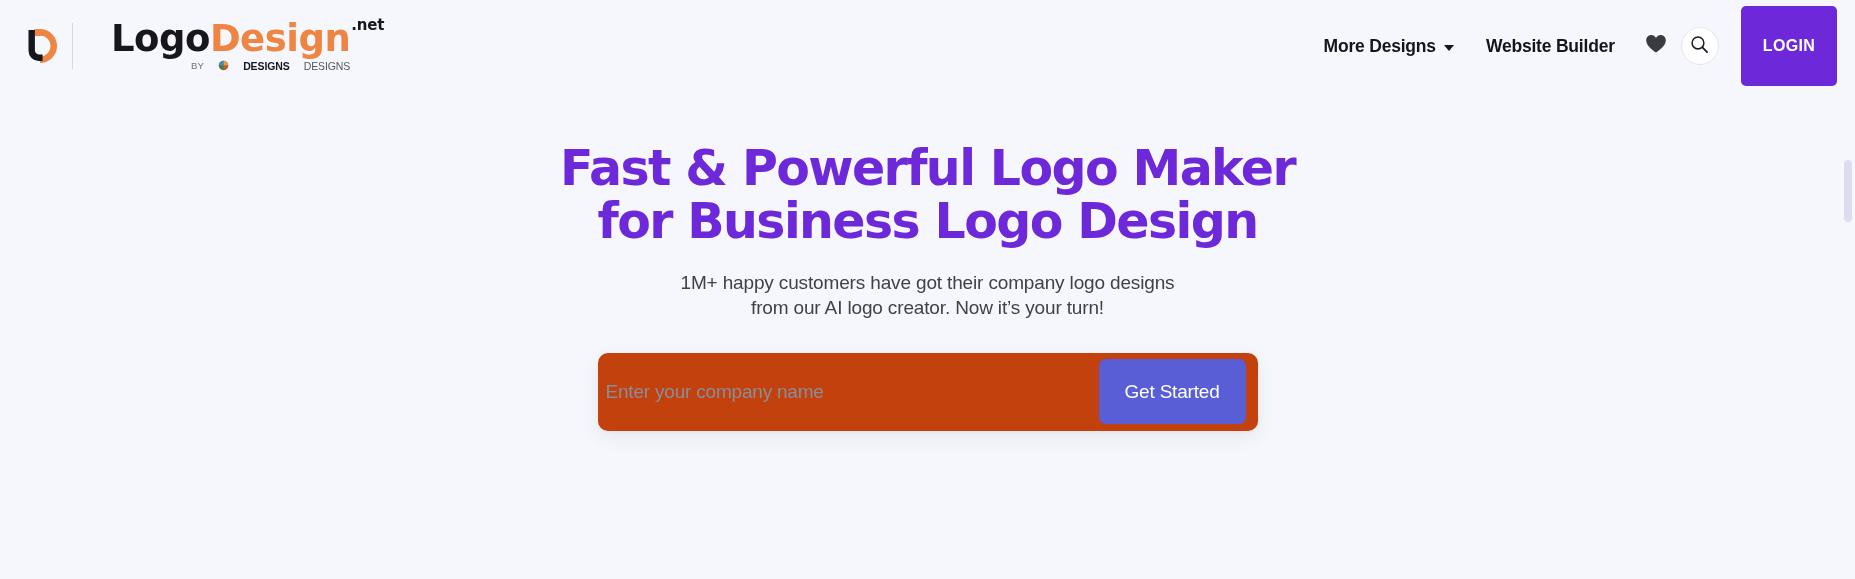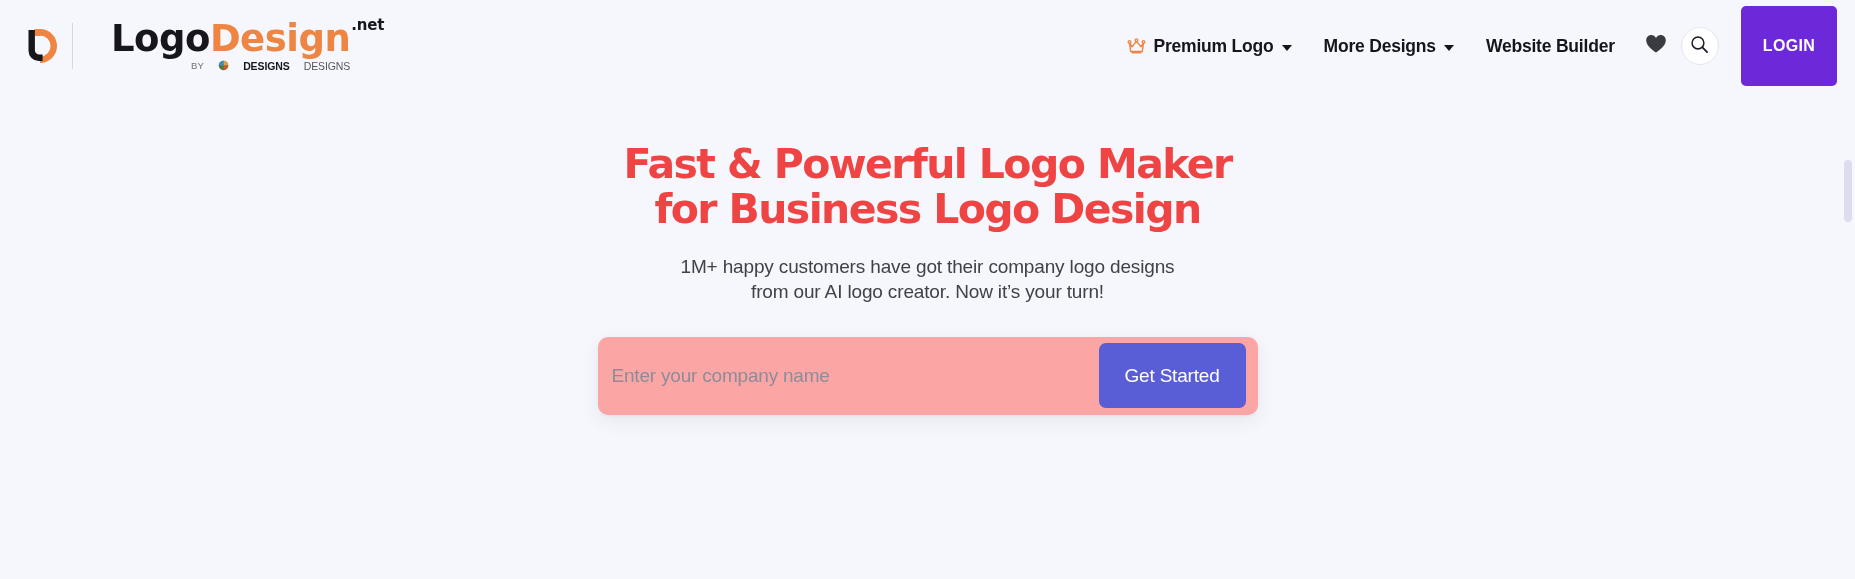--- a/index.html
+++ b/index.html
@@ -160,25 +160,25 @@
     font-family: "Liberation Sans", sans-serif;
   }
 
   
   .hero {
     text-align: center;
     padding-top: 52px;
   }
   .hero-title {
     font-family: "DejaVu Sans", sans-serif;
-    font-size: 41px;
+    font-size: 49px;
     font-weight: 700;
     line-height: 1.0;
     letter-spacing: -1.6px;
-    color: #ef4444;
+    color: #6d28d9;
   }
   .hero-title .line { display: block; }
   .hero-title .line + .line { margin-top: 4px; }
 
   .hero-sub {
     margin-top: 24px;
     font-size: 19px;
     line-height: 1.33;
     color: #40414b;
     font-weight: 400;
@@ -188,26 +188,26 @@
 
   
   .cta-wrap {
     display: flex;
     justify-content: center;
     margin-top: 32px;
   }
   .cta-card {
     width: 660px;
     height: 78px;
-    background: #fca5a5;
+    background: #c2410c;
     border-radius: 10px;
     box-shadow: 0 6px 20px rgba(40,45,90,0.07), 0 1px 3px rgba(40,45,90,0.05);
     display: flex;
     align-items: center;
-    padding: 0 12px 0 14px;
+    padding: 0 12px 0 8px;
   }
   .cta-input {
     flex: 1;
     border: none;
     outline: none;
     background: transparent;
     font-family: "Liberation Sans", sans-serif;
     font-size: 19px;
     color: #1d1d25;
     letter-spacing: -0.2px;
@@ -283,33 +283,20 @@
           </svg>
         </span>
         <span class="zd-strong">DESIGNS</span>
           <span class="zd-light">DESIGNS</span>
       </span>
     </span>
   </a>
 
   <nav class="nav">
 
-    <a class="nav-item" href="#">
-      <span class="crown-icon">
-        <svg width="19" height="16" viewBox="0 0 20 17" aria-hidden="true">
-          <path d="M2.6 5.4 L5.2 9.3 L10 3.6 L14.8 9.3 L17.4 5.4 L16.2 14.2 L3.8 14.2 Z" fill="none" stroke="#ef8543" stroke-width="1.5" stroke-linejoin="round"></path>
-          <circle cx="2.6" cy="4.2" r="1.5" fill="none" stroke="#ef8543" stroke-width="1.3"></circle>
-          <circle cx="10" cy="2.4" r="1.5" fill="none" stroke="#ef8543" stroke-width="1.3"></circle>
-          <circle cx="17.4" cy="4.2" r="1.5" fill="none" stroke="#ef8543" stroke-width="1.3"></circle>
-          <rect x="4.6" y="14.8" width="10.8" height="1.6" fill="#ef8543"></rect>
-        </svg>
-      </span>
-      <span>Premium Logo</span>
-      <span class="caret"></span>
-    </a>
 
 
     <a class="nav-item" href="#">
       <span>More Designs</span>
       <span class="caret"></span>
     </a>
 
     <a class="nav-item" href="#">
       <span>Website Builder</span>
     </a>

